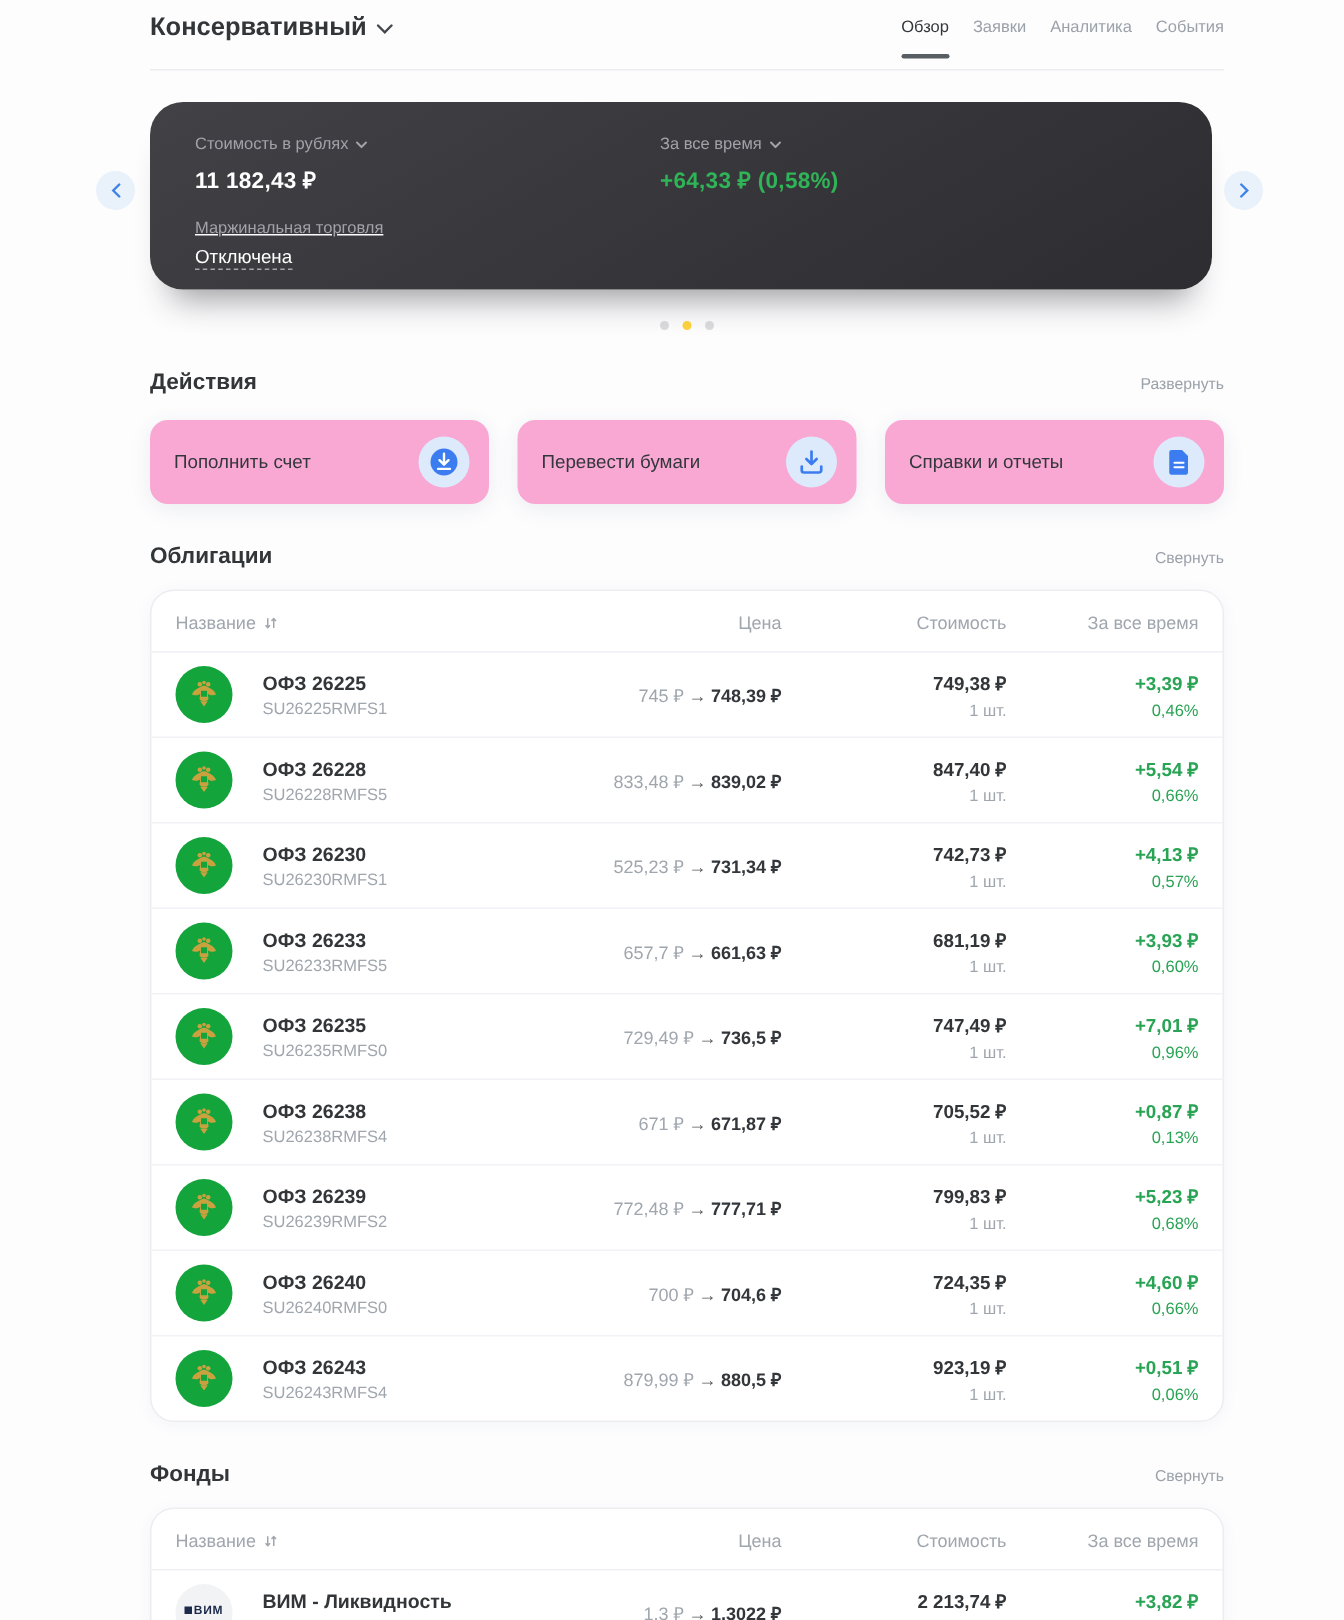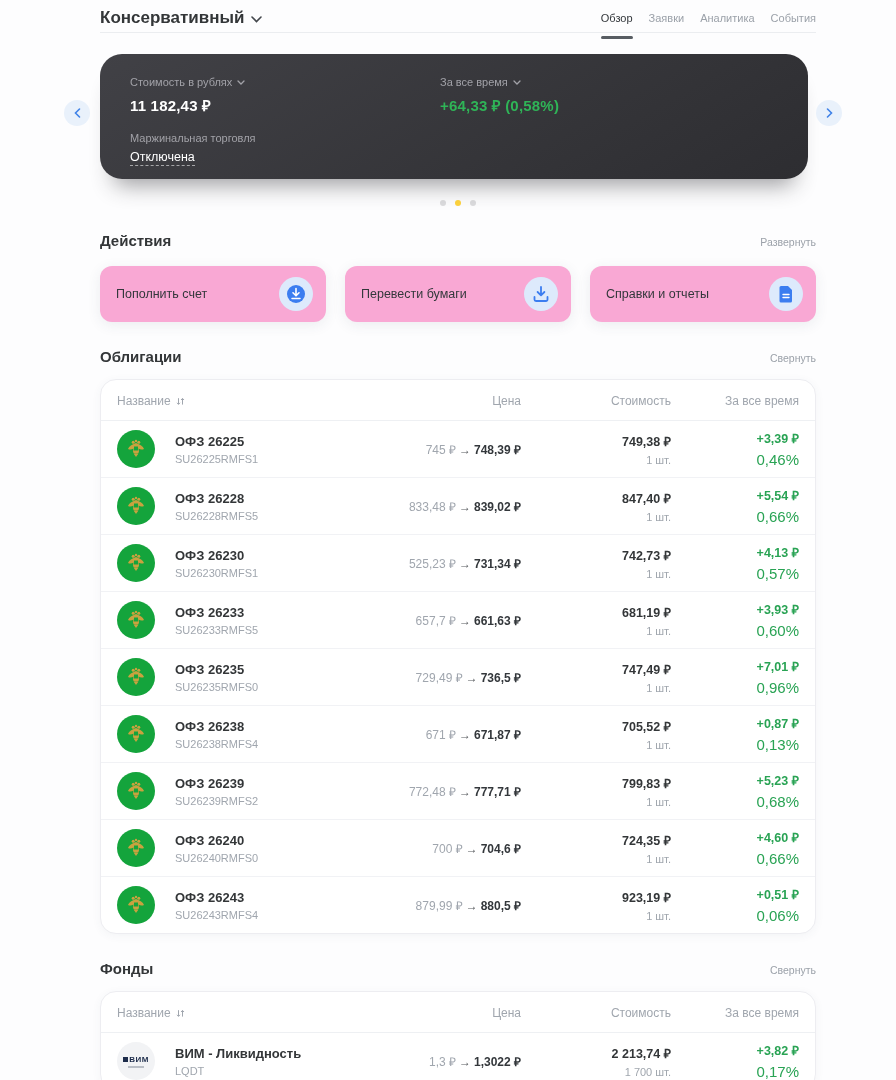--- a/index.html
+++ b/index.html
@@ -2,21 +2,21 @@
 <html><head>
 <meta charset="utf-8">
 <style>
   * { margin:0; padding:0; box-sizing:border-box; }
   html,body { width:896px; height:1080px; overflow:hidden; background:#fdfdfe;
               font-family:"Liberation Sans", sans-serif; color:#333638; }
   .page { width:716px; margin-left:100px; position:relative; padding-top:8px; }
 
   
   .hdr { display:flex; justify-content:space-between; align-items:flex-end;
-         border-bottom:1px solid #ebedf0; padding-bottom:4px;text-align:right; }
+         border-bottom:1px solid #ebedf0; padding-bottom:18px;text-align:right; }
   .title { font-size:17px; font-weight:bold; display:flex; align-items:center; gap:7px; cursor:pointer; }
   .title svg { margin-top:3px; }
   .tabs { display:flex; gap:16px; font-size:11px; color:#9ba1a9; }
   .tab { padding-bottom:4px; position:relative; cursor:pointer; }
   .tab.active { color:#33373b; }
   .tab.active::after { content:""; position:absolute; left:0; bottom:-11px; width:100%; height:3px;
                        background:#585d63; border-radius:2px; }
 
   
   .carousel { position:relative; margin-top:21px; }
@@ -25,21 +25,21 @@
             justify-content:center; cursor:pointer; }
   .navbtn.left { left:-36px; } .navbtn.right { right:-26px; }
   .dark-card { width:708px; height:125px; border-radius:22px; padding:22px 30px;
                background:linear-gradient(150deg,#414146 0%,#333337 70%,#2d2d31 100%);
                box-shadow:0 20px 22px -14px rgba(40,40,45,.45); color:#fff; position:relative; }
   .dc-grid { display:flex; }
   .dc-left { width:310px; }
   .dc-label { font-size:11px; color:#a2a2a8; display:flex; align-items:center; gap:5px; cursor:pointer; }
   .dc-value { font-size:15px; font-weight:bold; margin-top:7px; letter-spacing:.2px; }
   .dc-green { color:#2fb457; }
-  .dc-margin { margin-top:17px; }
+  .dc-margin { margin-top:17px;text-decoration:underline; }
   .dc-status { font-size:12.5px; margin-top:6px; display:inline-block;
                border-bottom:1px dashed rgba(255,255,255,.55); padding-bottom:1px; cursor:pointer; }
   .dots { display:flex; gap:9px; justify-content:center; margin-top:21px; }
   .dot { width:6px; height:6px; border-radius:50%; background:#dcdcde; cursor:pointer; }
   .dot.active { background:#ffd43d; }
 
   
   .sec-head { display:flex; justify-content:space-between; align-items:baseline; margin-top:26px; }
   .sec-title { font-size:15px; font-weight:bold; }
   .sec-link { font-size:10.5px; color:#9ba1a9; cursor:pointer; }
@@ -69,21 +69,21 @@
   .iticker { font-size:11px; color:#a0a6ae; margin-top:4px; }
   .pricecell { width:205px; text-align:right; font-size:12px; }
   .muted { color:#a0a6ae; }
   .arrow { color:#55585c; margin:0 3px; }
   .strong { font-weight:bold; color:#33373b; }
   .valuecell { width:150px; text-align:right; }
   .v1 { font-size:12.5px; font-weight:bold; }
   .v2 { font-size:11px; color:#a0a6ae; margin-top:4px; }
   .periodcell { width:128px; text-align:right; color:#29a354; }
   .p1 { font-size:12.5px; font-weight:bold; }
-  .p2 { font-size:15px; margin-top:4px; }
+  .p2 { font-size:11px; margin-top:4px; }
 
   
   .ic { width:38px; height:38px; border-radius:50%; flex:0 0 38px;
         display:flex; align-items:center; justify-content:center; }
   .ic-ofz { background:#14a43c; }
   .ic-vim { background:#f2f3f5; flex-direction:column; }
   .vim-word { font-size:8px; font-weight:bold; color:#1c2b4a; letter-spacing:.5px; display:flex; align-items:center; gap:1px; }
   .vim-sq { width:5px; height:5px; background:#1c2b4a; display:inline-block; }
   .vim-line { width:16px; height:2px; background:#b9bec6; margin-top:2px; }
 </style>

